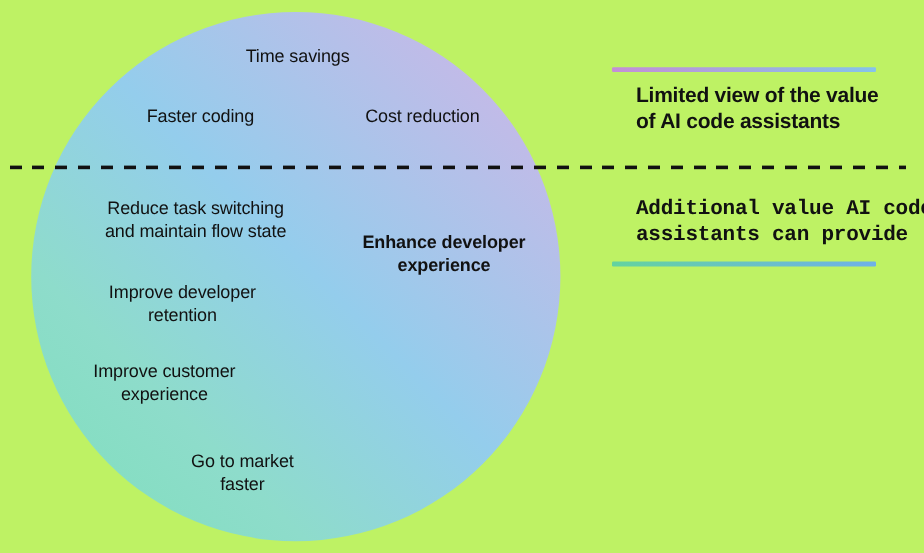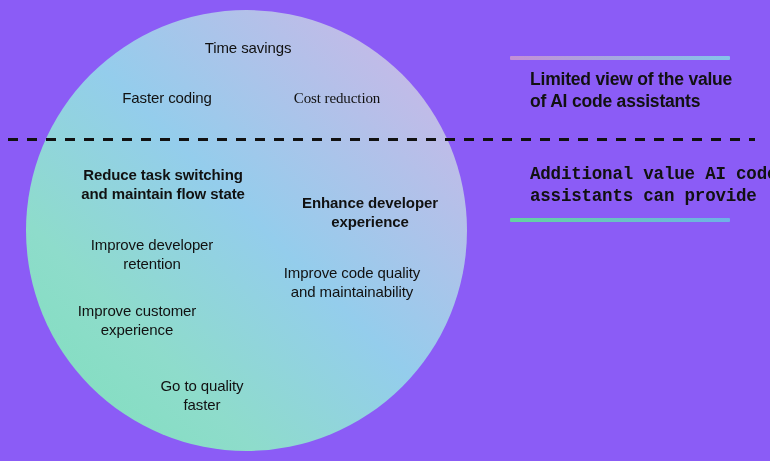--- a/index.html
+++ b/index.html
@@ -5,21 +5,21 @@
   * { margin: 0; padding: 0; box-sizing: border-box; }
   html, body { background: #ffffff; }
   body {
     font-family: "Liberation Sans", "DejaVu Sans", sans-serif;
     color: #111111;
   }
   .canvas {
     position: relative;
     width: 770px;
     height: 461px;
-    background: #8b5cf6;
+    background: #bef264;
     overflow: hidden;
   }
   
   .value-circle {
     position: absolute;
     left: 26px;
     top: 10px;
     width: 441px;
     height: 441px;
     border-radius: 50%;
@@ -41,22 +41,22 @@
     text-align: center;
     white-space: pre-line;
     font-size: 15px;
     line-height: 18.5px;
     font-weight: 500;
     color: #111111;
     letter-spacing: -0.1px;
   }
   .pos-time-savings      { left: 248px; top: 48px; }
   .pos-faster-coding     { left: 167px; top: 98px; }
-  .pos-cost-reduction    { left: 337px; top: 98px; font-family: Liberation Serif, serif; }
-  .pos-task-switching    { left: 163px; top: 184px; font-weight: bold; }
+  .pos-cost-reduction    { left: 352px; top: 98px; }
+  .pos-task-switching    { left: 163px; top: 184px; }
   .pos-enhance-dev       { left: 370px; top: 212px; font-weight: bold; }
   .pos-dev-retention     { left: 152px; top: 254px; }
   .pos-code-quality      { left: 352px; top: 282px; }
   .pos-customer-exp      { left: 137px; top: 320px; }
   .pos-reduce-bugs       { left: 331px; top: 358px; }
   .pos-go-to-market      { left: 202px; top: 395px; }
   
   .accent-line {
     position: absolute;
     left: 510px;
@@ -99,25 +99,23 @@
   <div class="clabel pos-time-savings">Time savings</div>
   <div class="clabel pos-faster-coding">Faster coding</div>
   <div class="clabel pos-cost-reduction">Cost reduction</div>
 
   <div class="clabel pos-task-switching">Reduce task switching
 and maintain flow state</div>
   <div class="clabel pos-enhance-dev">Enhance developer
 experience</div>
   <div class="clabel pos-dev-retention">Improve developer
 retention</div>
-  <div class="clabel pos-code-quality">Improve code quality
-and maintainability</div>
   <div class="clabel pos-customer-exp">Improve customer
 experience</div>
-  <div class="clabel pos-go-to-market">Go to quality
+  <div class="clabel pos-go-to-market">Go to market
 faster</div>
 
   <div class="accent-line accent-limited"></div>
   <div class="legend-heading pos-limited-heading">Limited view of the value
 of AI code assistants</div>
 
   <div class="legend-heading pos-additional-heading">Additional value AI code
 assistants can provide</div>
   <div class="accent-line accent-additional"></div>
 

